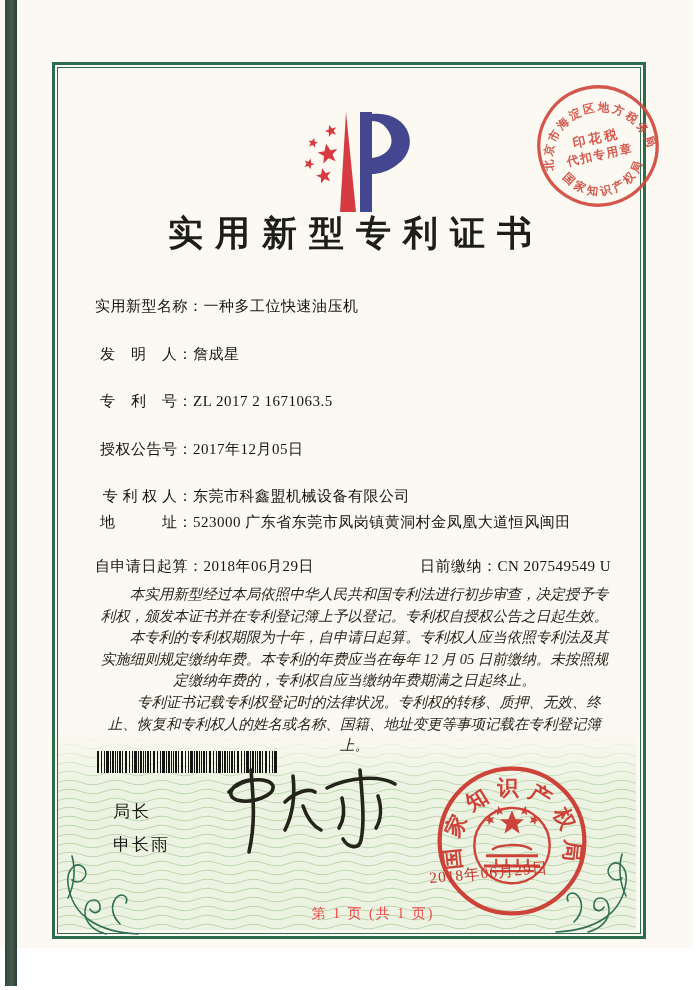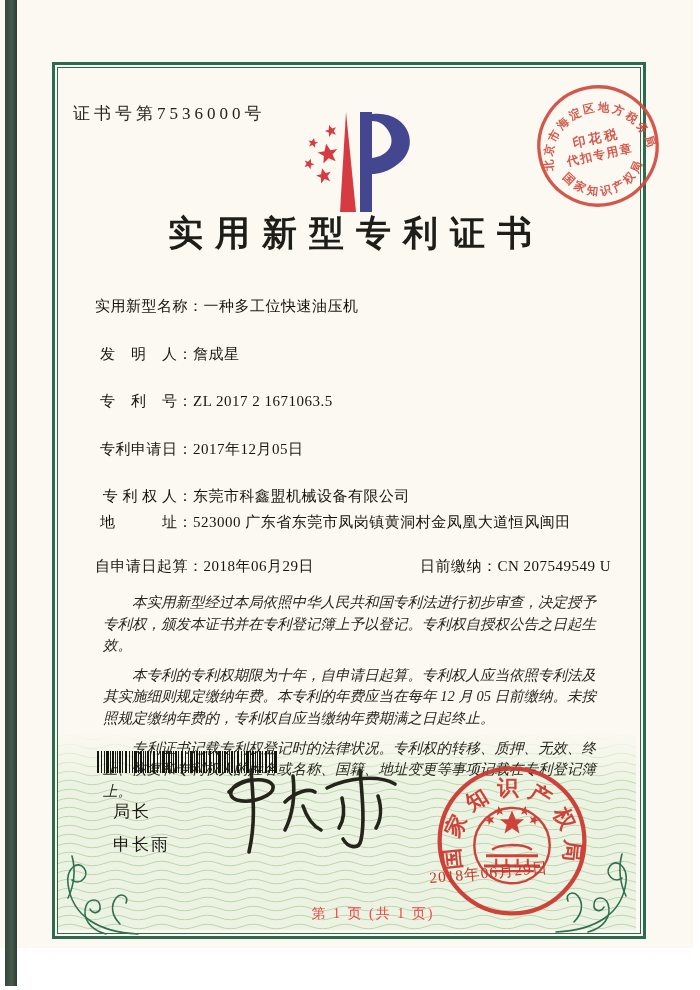--- a/index.html
+++ b/index.html
@@ -21,21 +21,21 @@
   .title{position:absolute;left:0;top:210px;width:700px;text-align:center;font-size:35px;
          font-weight:700;letter-spacing:12px;text-indent:12px;color:#1d1d1a;z-index:4;}
   .fields{position:absolute;left:95px;top:297px;width:540px;font-size:15px;color:#15150f;
           letter-spacing:.5px;z-index:4;}
   .frow{position:absolute;left:0;white-space:nowrap;}
   .flabel{display:inline-block;min-width:98px;text-align:right;}
   .addr2{margin-left:98px;}
   .grant-pair2{position:absolute;left:325px;top:0;}
   .paras{position:absolute;left:95px;top:584px;width:519px;font-size:14.5px;line-height:21.6px;
          color:#26261d;font-style:italic;z-index:4;}
-  .paras p{margin:8px;text-indent:2em;}
+  .paras p{margin:0;text-indent:2em;text-align:center;}
   .barcode{position:absolute;left:97px;top:751px;width:182px;height:22px;z-index:4;
            font-size:0;overflow:hidden;}
   .barcode i{display:inline-block;height:100%;background:#15150f;vertical-align:top;}
   .signer{position:absolute;left:113px;top:795px;z-index:4;color:#1c1c16;
           font-family:"Liberation Sans","DejaVu Sans",sans-serif;}
   .signer div{font-size:17px;letter-spacing:2px;line-height:33px;}
   .sig-script{position:absolute;left:215px;top:762px;z-index:4;}
   .seal{position:absolute;left:433px;top:762px;z-index:4;opacity:.95;}
   .seal-date{position:absolute;left:429px;top:861px;width:160px;font-size:15.5px;color:#c5372c;
              letter-spacing:1px;transform:rotate(-5deg);z-index:5;white-space:nowrap;}
@@ -79,21 +79,20 @@
   </svg>
   <svg class="flourish fl-right" width="96" height="96">
     <g fill="none" stroke="#2f7050" stroke-width="1.6" stroke-linecap="round" transform="scale(-1,1) translate(-96,0)">
       <path d="M92 88 C52 86 26 70 22 38 C20 22 32 14 38 22 C44 30 34 40 26 34"></path>
       <path d="M60 88 C44 84 36 72 40 60 C43 52 53 52 54 60 C55 67 47 69 44 63"></path>
       <path d="M26 10 C30 24 28 40 22 52"></path>
       <path d="M74 78 C66 70 64 60 70 52 C75 46 83 50 80 57"></path>
     </g>
   </svg>
 
-  <div class="cert-number">证书号第7536000号</div>
 
   <svg class="logo" width="140" height="112" viewBox="0 0 140 112">
     <defs>
       <path id="st" d="M0,-10 L2.9,-3.1 L9.5,-3.1 L4.2,1.2 L5.9,8.1 L0,4 L-5.9,8.1 L-4.2,1.2 L-9.5,-3.1 L-2.9,-3.1 Z"></path>
     </defs>
     <path d="M64 6 L58 106 L74 106 Z" fill="#d63b42"></path>
     <path d="M78 6 L90 6 L90 106 L78 106 Z" fill="#44478f"></path>
     <path d="M90 8 C126 4 140 40 116 58 C106 66 96 68 90 68 L90 52 C106 50 114 38 107 26 C103 18 96 15 90 15 Z" fill="#44478f"></path>
     <g fill="#d63b42">
       <use href="#st" transform="translate(49,25) scale(0.62) rotate(-18)"></use>
@@ -128,21 +127,21 @@
     <div class="frow" style="top:0">
       <span class="flabel">实用新型名称：</span><span>一种多工位快速油压机</span>
     </div>
     <div class="frow" style="top:48px">
       <span class="flabel">发　明　人：</span><span>詹成星</span>
     </div>
     <div class="frow" style="top:95px">
       <span class="flabel">专　利　号：</span><span>ZL 2017 2 1671063.5</span>
     </div>
     <div class="frow" style="top:143px">
-      <span class="flabel">专利申请日：</span><span>2017年12月05日</span>
+      <span class="flabel">授权公告号：</span><span>2017年12月05日</span>
     </div>
     <div class="frow" style="top:190px">
       <span class="flabel">专 利 权 人：</span><span>东莞市科鑫盟机械设备有限公司</span>
     </div>
     <div class="frow" style="top:216px">
       <div><span class="flabel">地　　　址：</span><span>523000 广东省东莞市凤岗镇黄洞村金凤凰大道恒风闽田</span></div>
     </div>
     <div class="frow" style="top:260px;width:540px">
       <span>自申请日起算：</span><span>2018年06月29日</span>
       <span class="grant-pair2">

